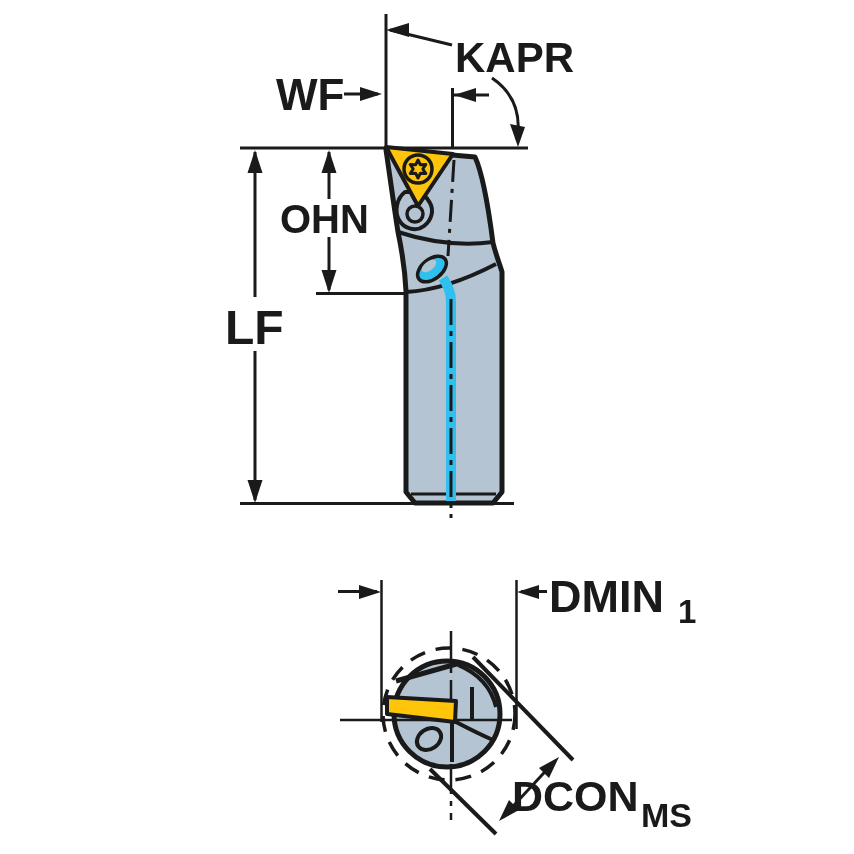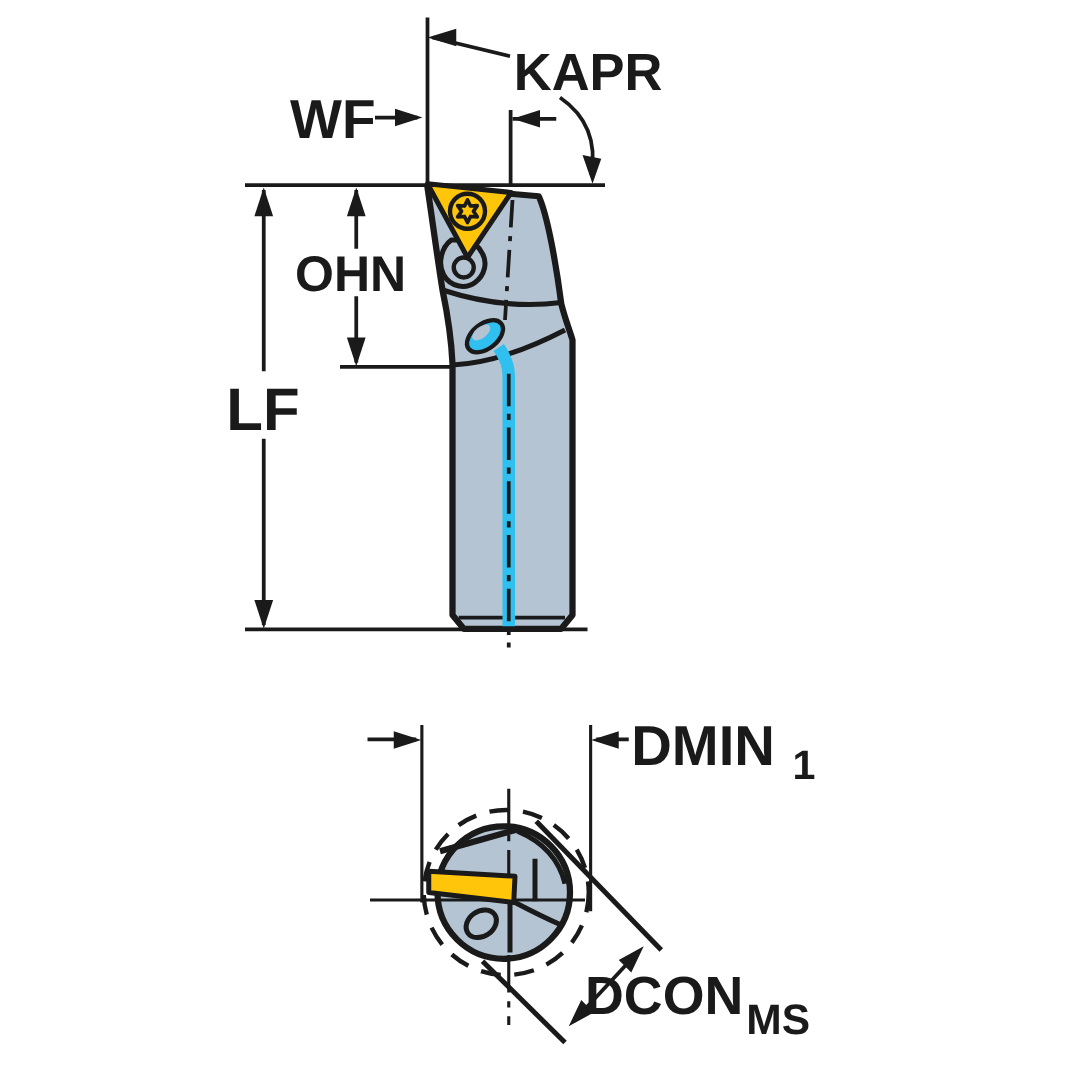--- a/index.html
+++ b/index.html
@@ -1,16 +1,16 @@
 <!DOCTYPE html>
 <html style="--c-outline: #1a1a1a; --c-tool-body: #b5c4d2; --c-insert: #ffc50a; --c-coolant: #2fc0f0; --c-background: #ffffff;"><head>
 <meta charset="utf-8">
 <style>
   html,body{margin:0;padding:0;background:var(--c-background,#fff);}
-  .stage{position:relative;width:726px;height:854px;background:var(--c-background,#fff);overflow:hidden;}
+  .stage{position:relative;width:726px;height:854px;background:var(--c-background,#fff);overflow:hidden;margin-left:44px;}
   svg{display:block;}
   .ln{stroke:var(--c-outline,#1a1a1a);fill:none;}
   .arrow{fill:var(--c-outline,#1a1a1a);stroke:none;}
   .body-shape{fill:var(--c-tool-body,#b5c4d2);stroke:var(--c-outline,#1a1a1a);stroke-linejoin:round;}
   .insert-shape{fill:var(--c-insert,#ffc50a);stroke:var(--c-outline,#1a1a1a);stroke-linejoin:round;}
   .coolant-stroke{stroke:var(--c-coolant,#2fc0f0);fill:none;}
   .coolant-fill{fill:var(--c-coolant,#2fc0f0);stroke:var(--c-outline,#1a1a1a);}
   .inner-fill{fill:var(--c-tool-body,#b5c4d2);stroke:none;}
   .lbl{fill:var(--c-outline,#1a1a1a);font-family:"Liberation Sans","DejaVu Sans",sans-serif;font-weight:bold;}
 </style>

